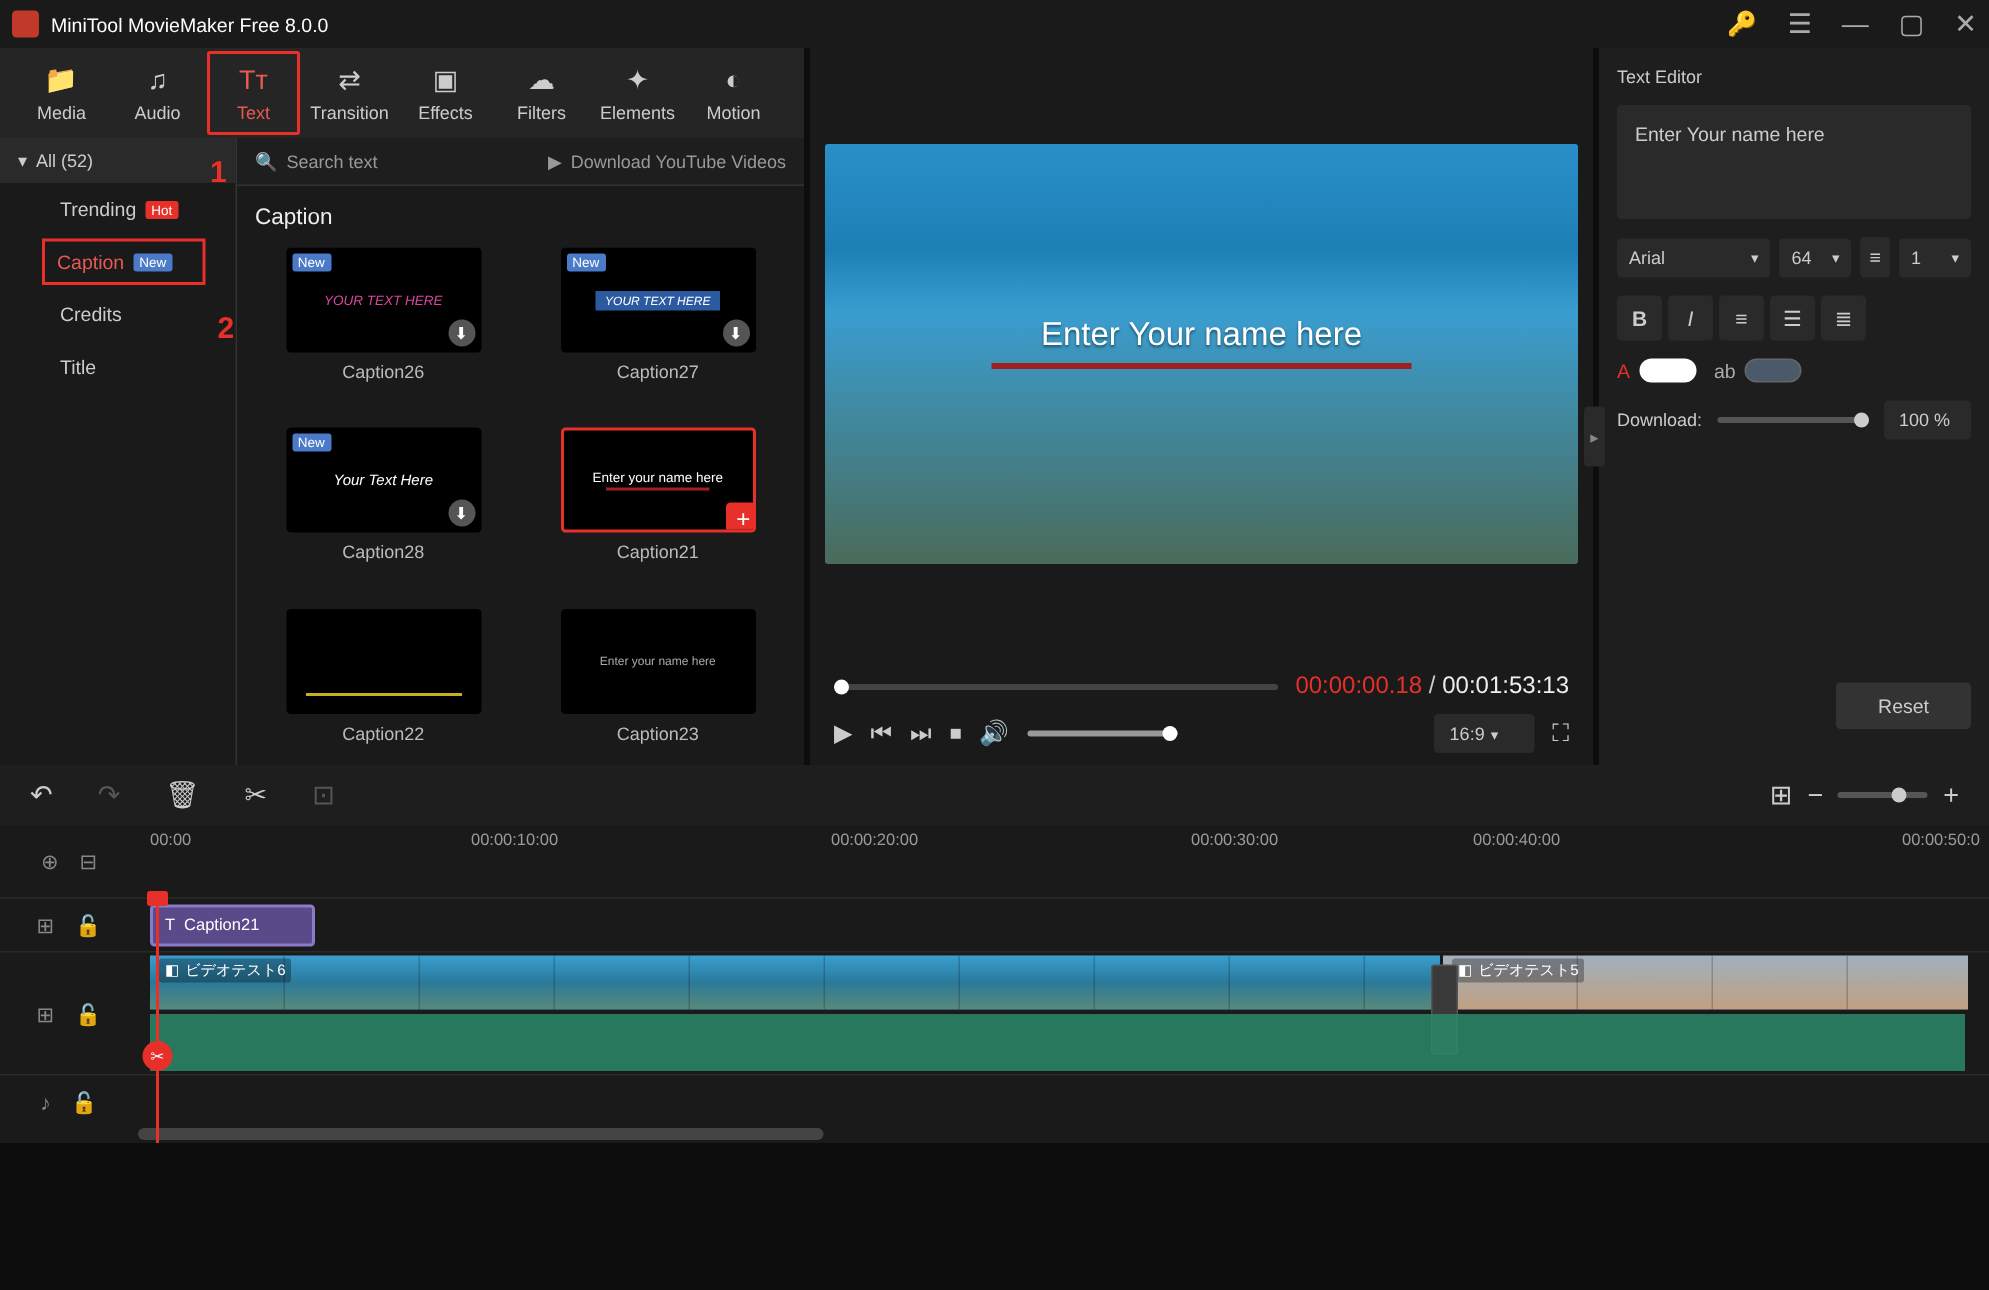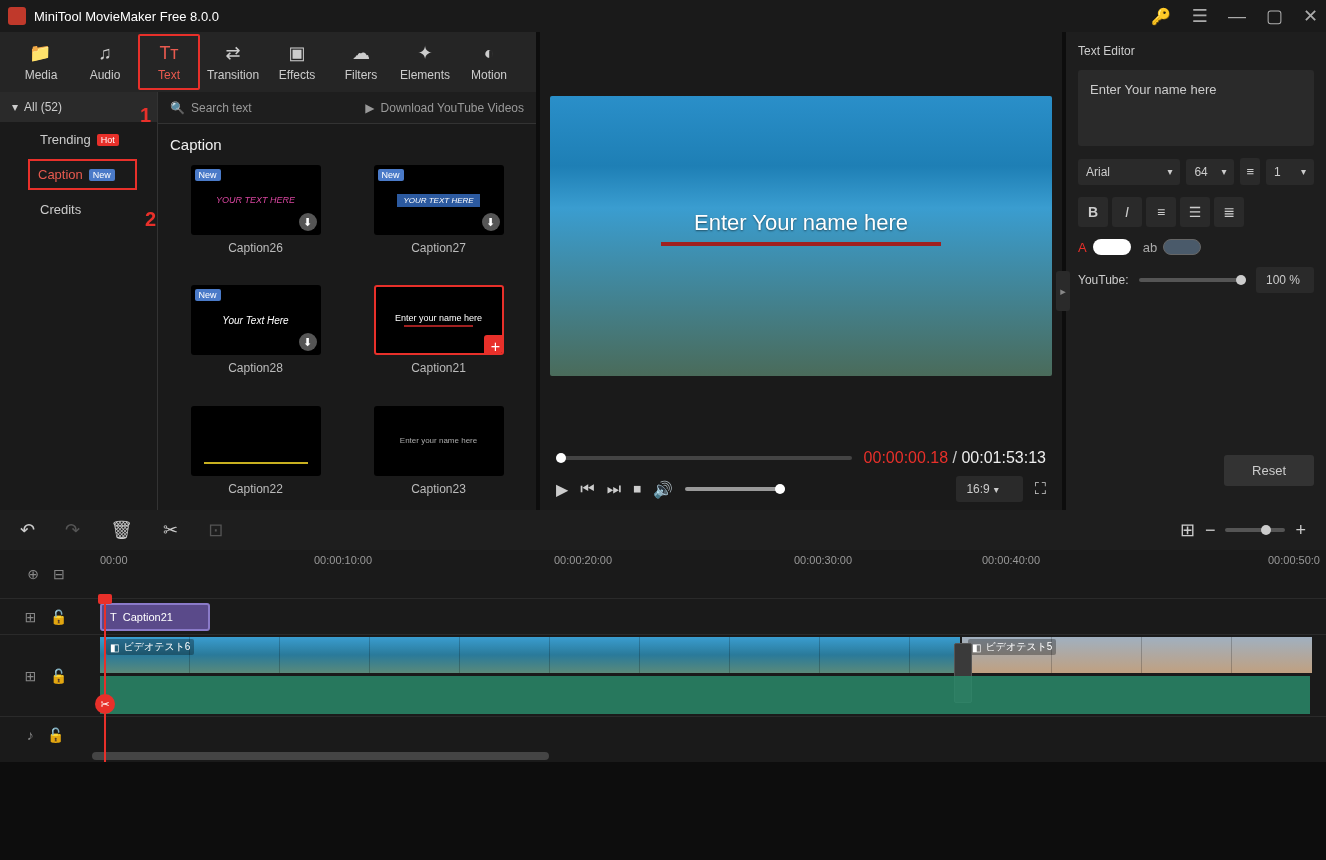--- a/index.html
+++ b/index.html
@@ -203,20 +203,23 @@
             <span class="badge hot">Hot</span>
           </div>
         <div class="sidebar-item active">
             <span>Caption</span>
             <span class="badge new">New</span>
           </div>
         <span class="annotation" style="top:176px;left:145px;">2</span>
         <div class="sidebar-item">
             <span>Credits</span>
           </div>
+        <div class="sidebar-item">
+            <span>Title</span>
+          </div>
       </div>
 
       <div class="gallery">
         <div class="gallery-header">
           <div class="search-text">
               <span>🔍</span>
               <span>Search text</span>
             </div>
           <div class="youtube-link">
               <span>▶</span>
@@ -340,21 +343,21 @@
         <div class="color-item">
             <span style="color:#e8302a;">A</span>
             <div class="color-swatch" style="background:#fff;"></div>
           </div>
         <div class="color-item">
             <span style="color:#aaa;">ab</span>
             <div class="color-swatch" style="background:#4a5a6a;border:1px solid #666;"></div>
           </div>
       </div>
       <div class="opacity-row">
-        <span class="props-label">YouTube:</span>
+        <span class="props-label">Download:</span>
         <div class="opacity-slider">
             <div class="opacity-thumb"></div>
           </div>
         <div class="opacity-val">100 %</div>
       </div>
       <div class="reset-row">
         <button class="reset-btn">Reset</button>
       </div>
     </div>
   </div>

